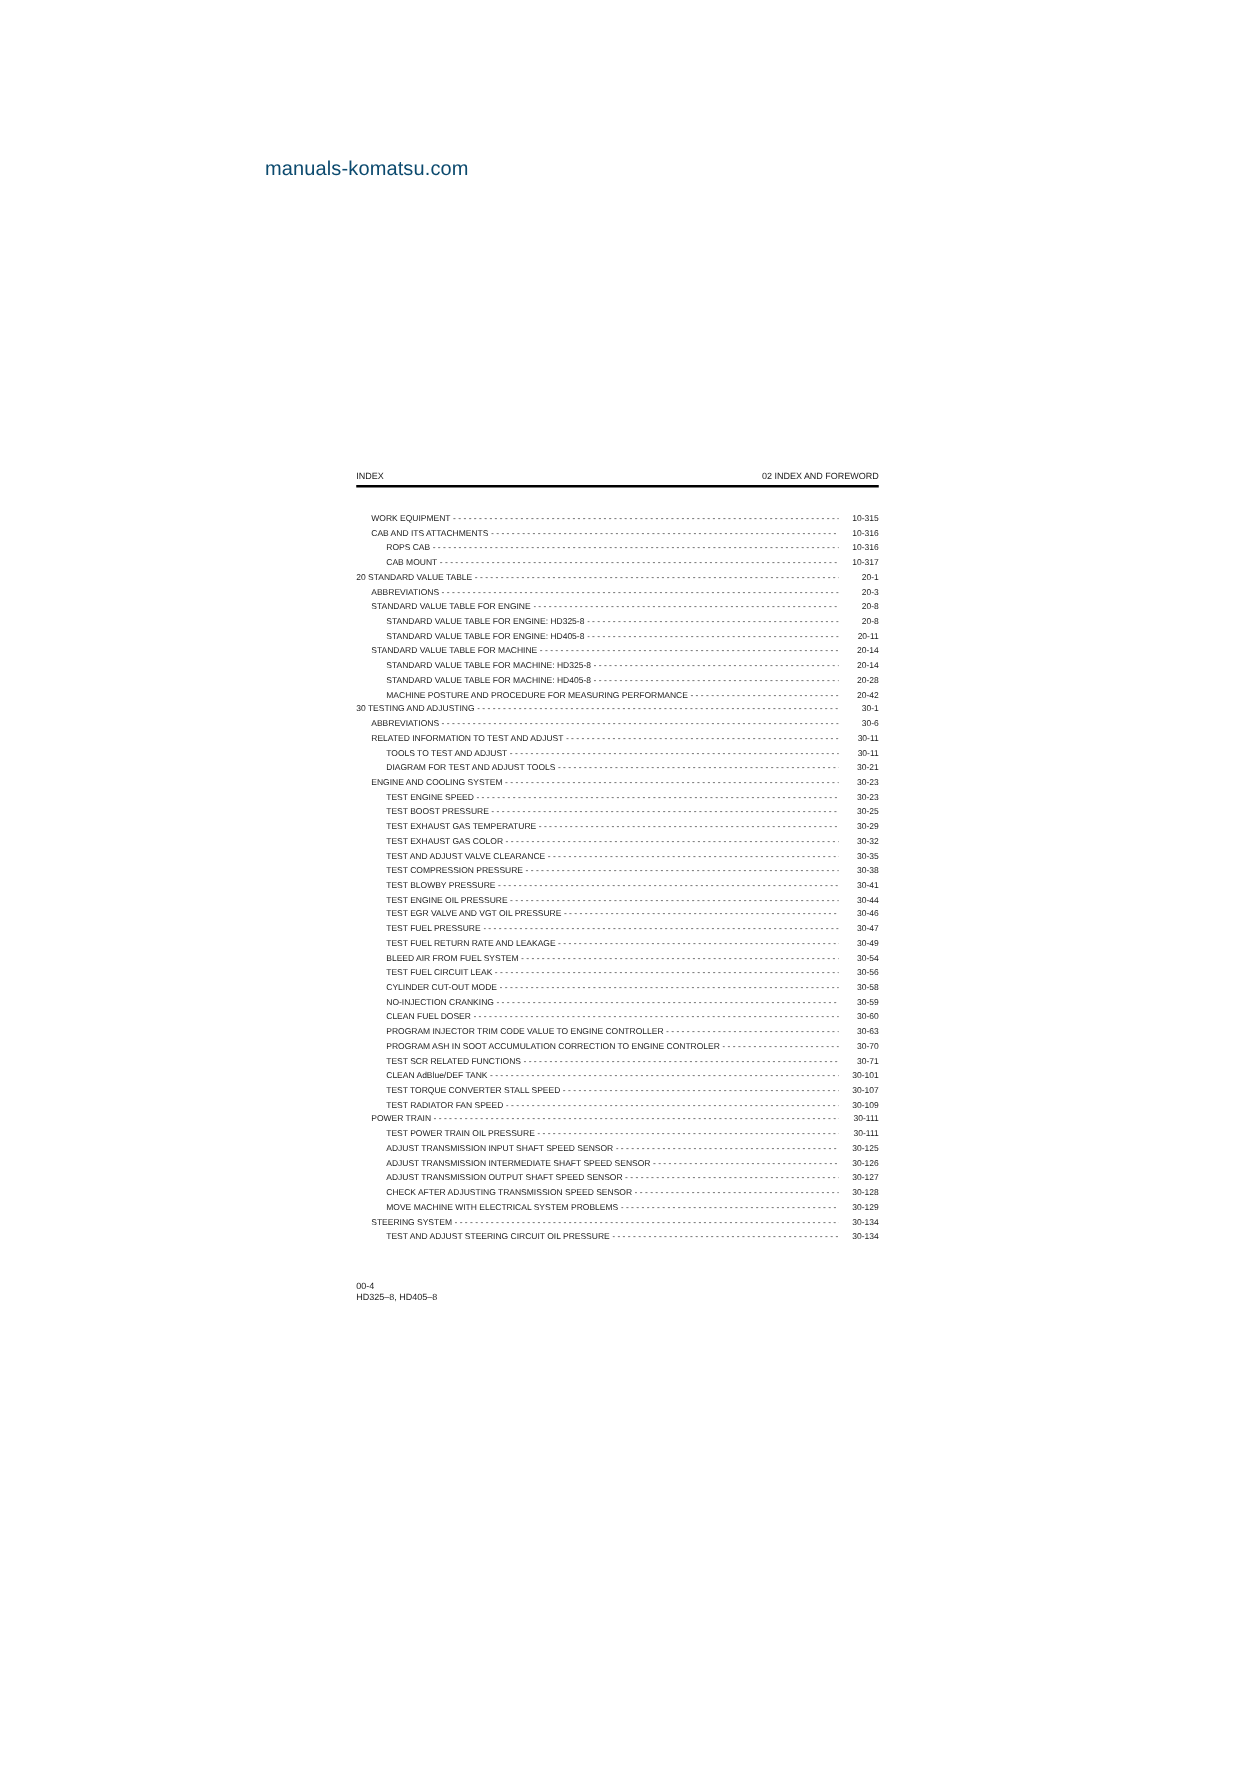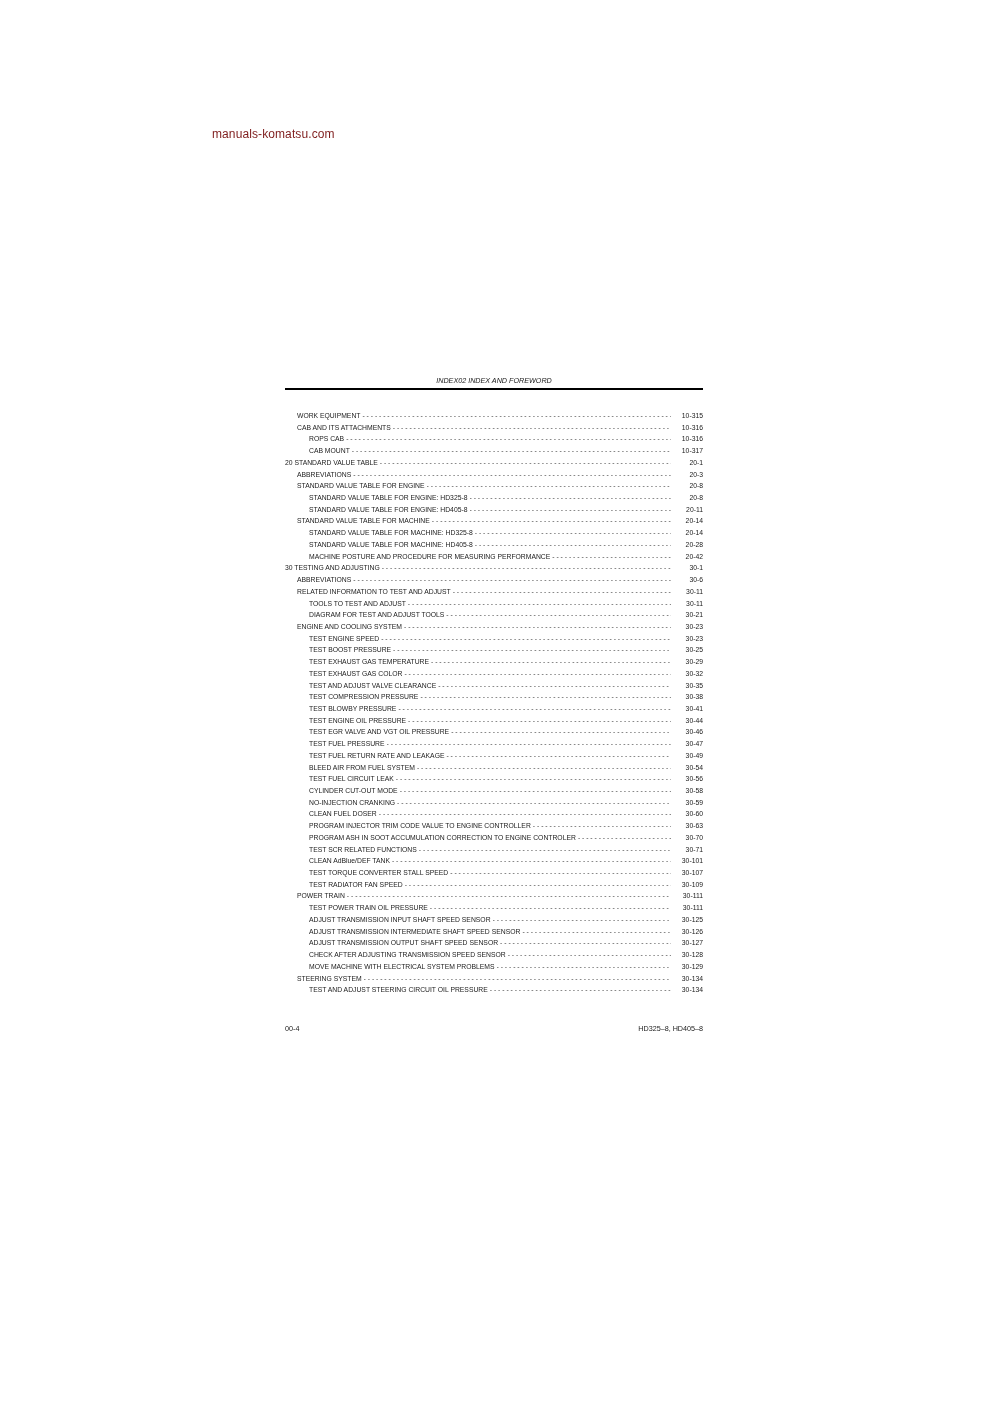--- a/index.html
+++ b/index.html
@@ -1,36 +1,36 @@
 <!DOCTYPE html>
 <html><head>
 <meta charset="utf-8">
 <style>
   html, body { margin: 0; padding: 0; background: #ffffff; }
   body { width: 1000px; height: 1414px; position: relative; overflow: hidden;
          font-family: "Liberation Sans", sans-serif; color: #1a1a1a; }
-  .watermark { position: absolute; left: 212px; top: 127px; font-size: 12px;
-               color: #7f1d1d; letter-spacing: 0.1px; }
+  .watermark { position: absolute; left: 212px; top: 127px; font-size: 16px;
+               color: #0c4a6e; letter-spacing: 0.1px; }
   .page { position: absolute; left: 285px; top: 376px; width: 418px; }
-  .hdr { display: flex; justify-content: center; font-size: 7.2px;
-         height: 10px; line-height: 10px; font-style: italic; }
+  .hdr { display: flex; justify-content: space-between; font-size: 7.2px;
+         height: 10px; line-height: 10px; }
   .rule { height: 2px; background: #000; margin-top: 2px; }
   .toc { position: absolute; left: 0; top: 34px; width: 418px; }
   .row { display: flex; align-items: baseline; height: 11.72px; line-height: 11.72px;
          font-size: 6.8px; white-space: nowrap; }
   .row .title { flex: 0 0 auto; }
   .row .dots { flex: 1 1 auto; overflow: hidden; color: #333; margin: 0 2px;
                letter-spacing: 1.25px; }
   .row .dots::before { content: "- - - - - - - - - - - - - - - - - - - - - - - - - - - - - - - - - - - - - - - - - - - - - - - - - - - - - - - - - - - - - - - - - - - - - - - - - - - - - - - - - - - - - - - - - - - - - - - - - - - - - - - - - - -"; letter-spacing: 0; }
   .row .pg { flex: 0 0 30px; text-align: right; }
   .lvl0 { padding-left: 0; }
   .lvl1 { padding-left: 12px; }
   .lvl2 { padding-left: 24px; }
   .ftr { position: absolute; left: 0; top: 648px; width: 418px; display: flex;
-         justify-content: space-between; font-size: 7.2px; }
+         justify-content: space-between; font-size: 7.2px; flex-direction: column; }
 </style>
 </head>
 <body>
 
 <div class="watermark">manuals-komatsu.com</div>
 
 <div class="page">
   <div class="hdr">
     <span>INDEX</span>
     <span>02 INDEX AND FOREWORD</span>

